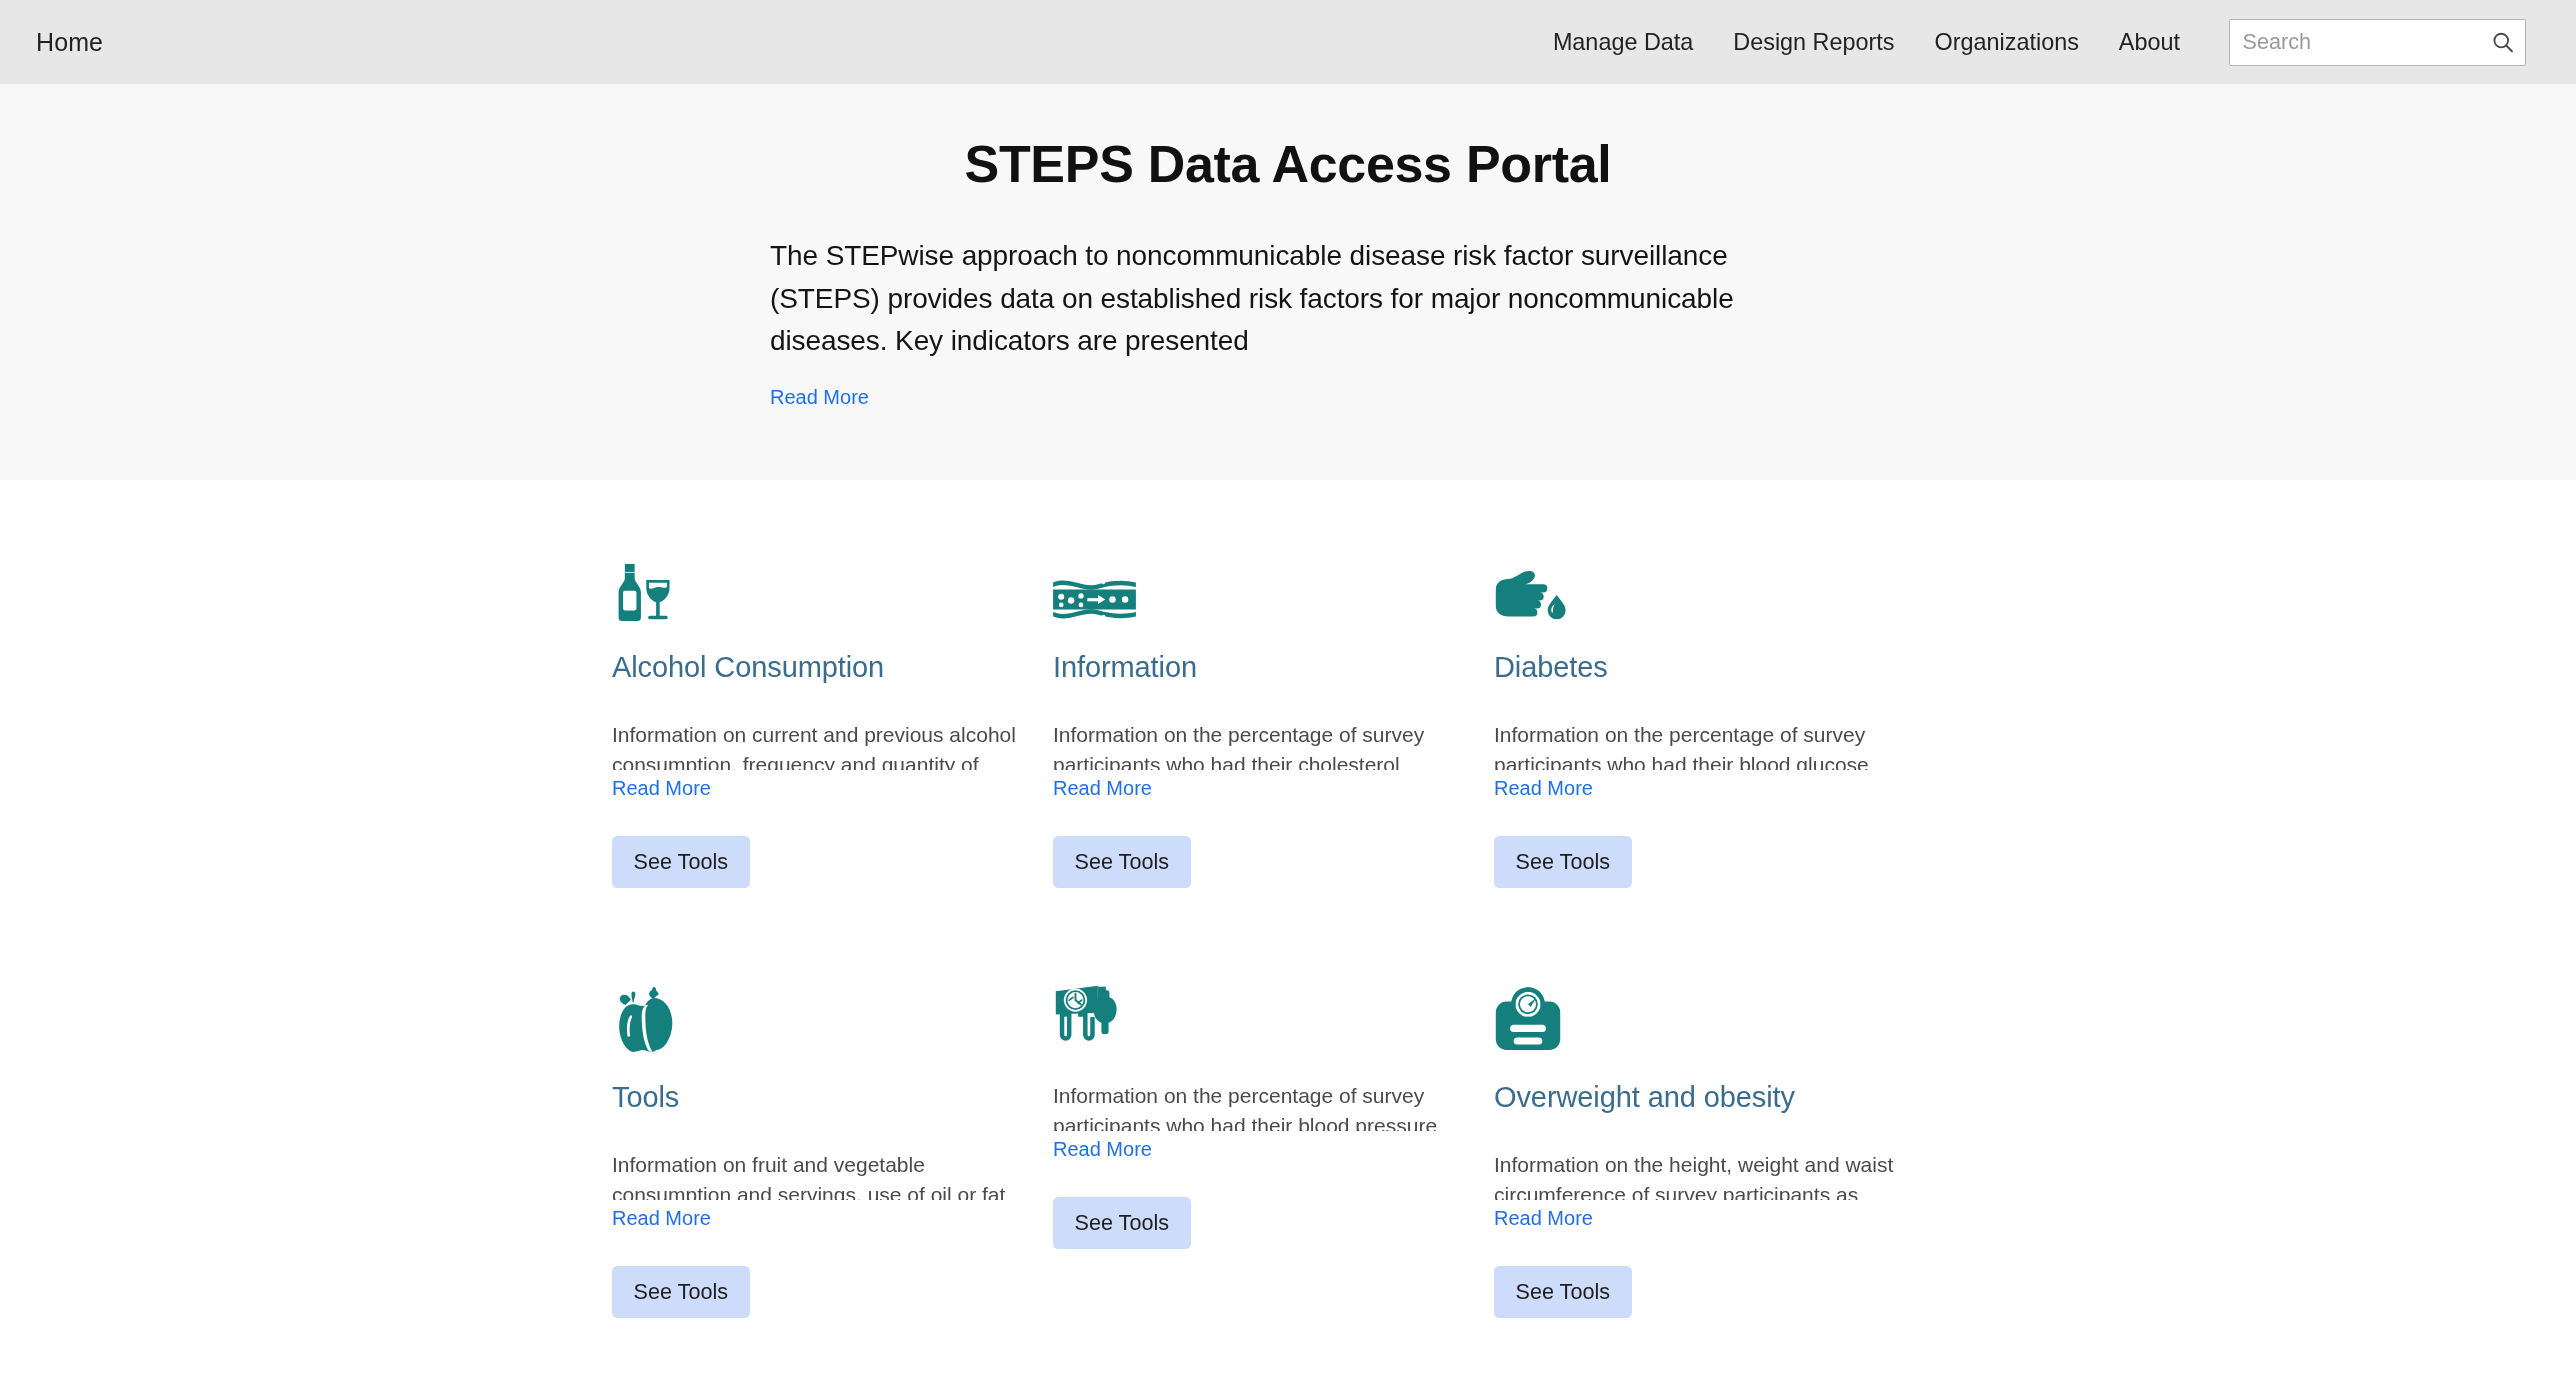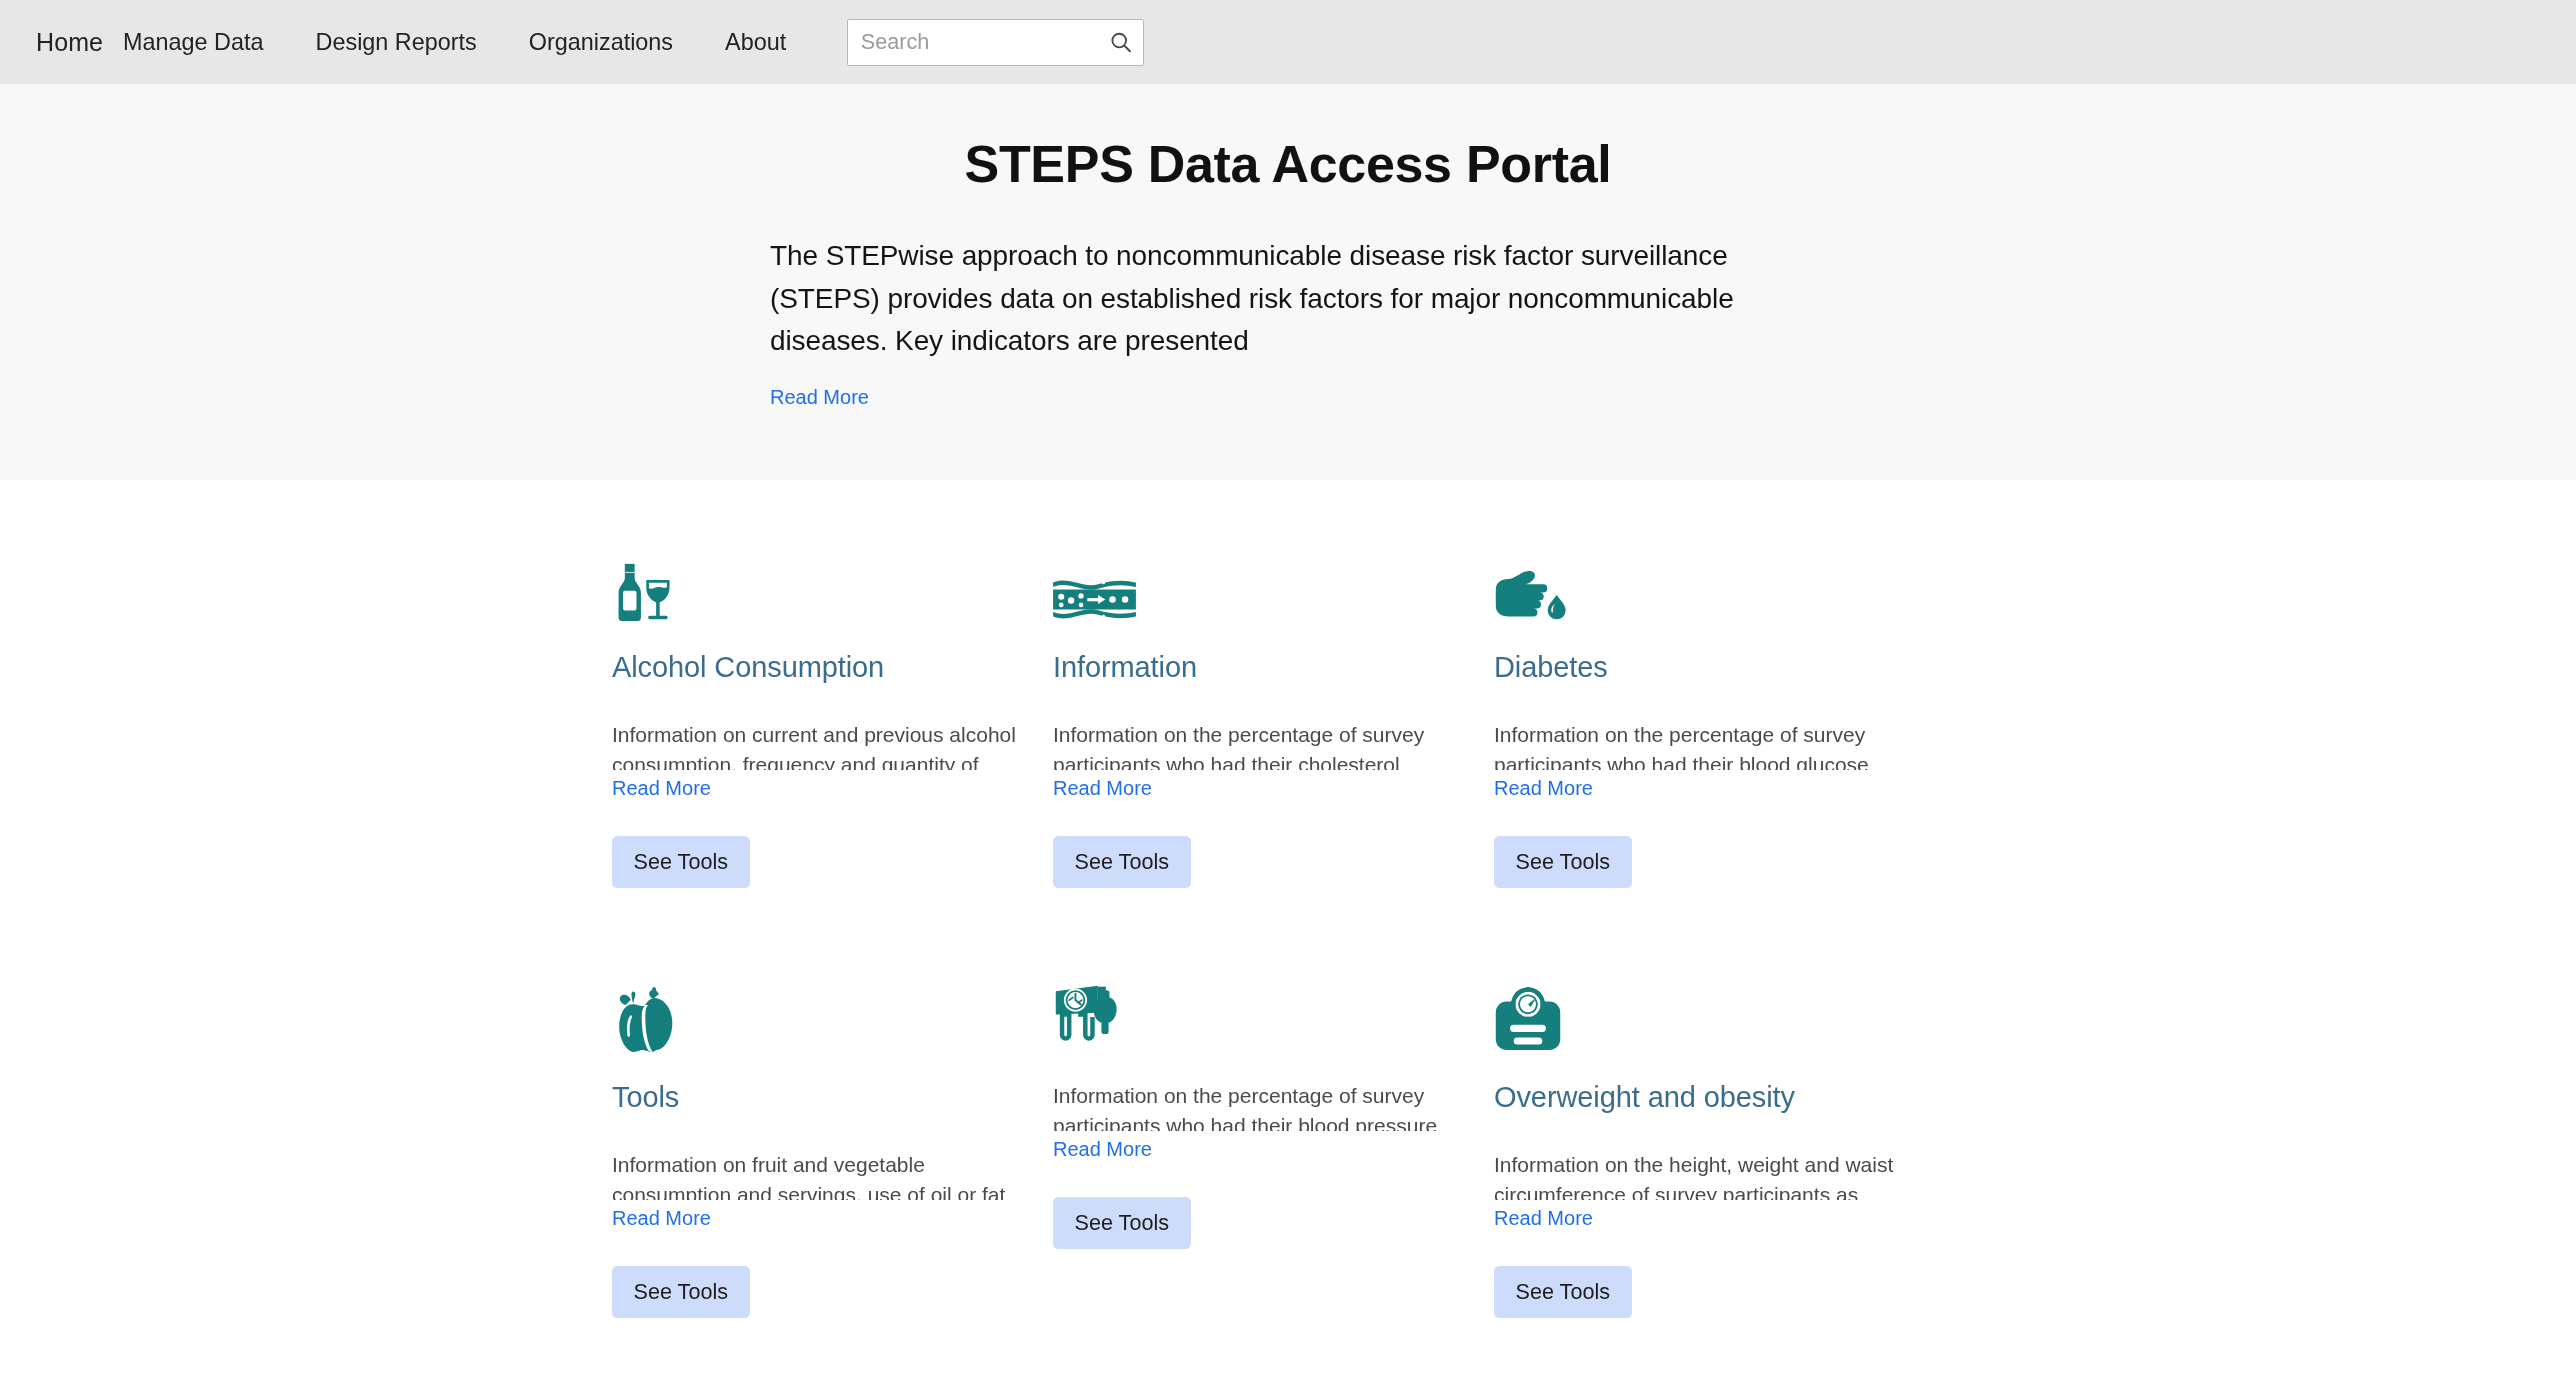--- a/index.html
+++ b/index.html
@@ -12,38 +12,39 @@
     font-family: "Liberation Sans", sans-serif;
     -webkit-font-smoothing: antialiased;
   }
 
   
   .navbar {
     height: 84px;
     background: #e7e7e7;
     display: flex;
     align-items: center;
+    justify-content: space-between;
     padding: 0 50px 0 36px;
     position: relative;
   }
 
   .nav-left { display: flex; align-items: center; }
 
   .nav-brand {
     font-size: 25px;
     color: #222222;
     letter-spacing: 0.1px;
     text-decoration: none;
     cursor: pointer;
   }
 
   .nav-right {
     display: flex;
     align-items: center;
-    gap: 12px;
+    gap: 0px;
   }
 
   .nav-link {
     font-size: 23.4px;
     color: #222222;
     text-decoration: none;
     padding: 0 20px;
     white-space: nowrap;
     cursor: pointer;
   }

